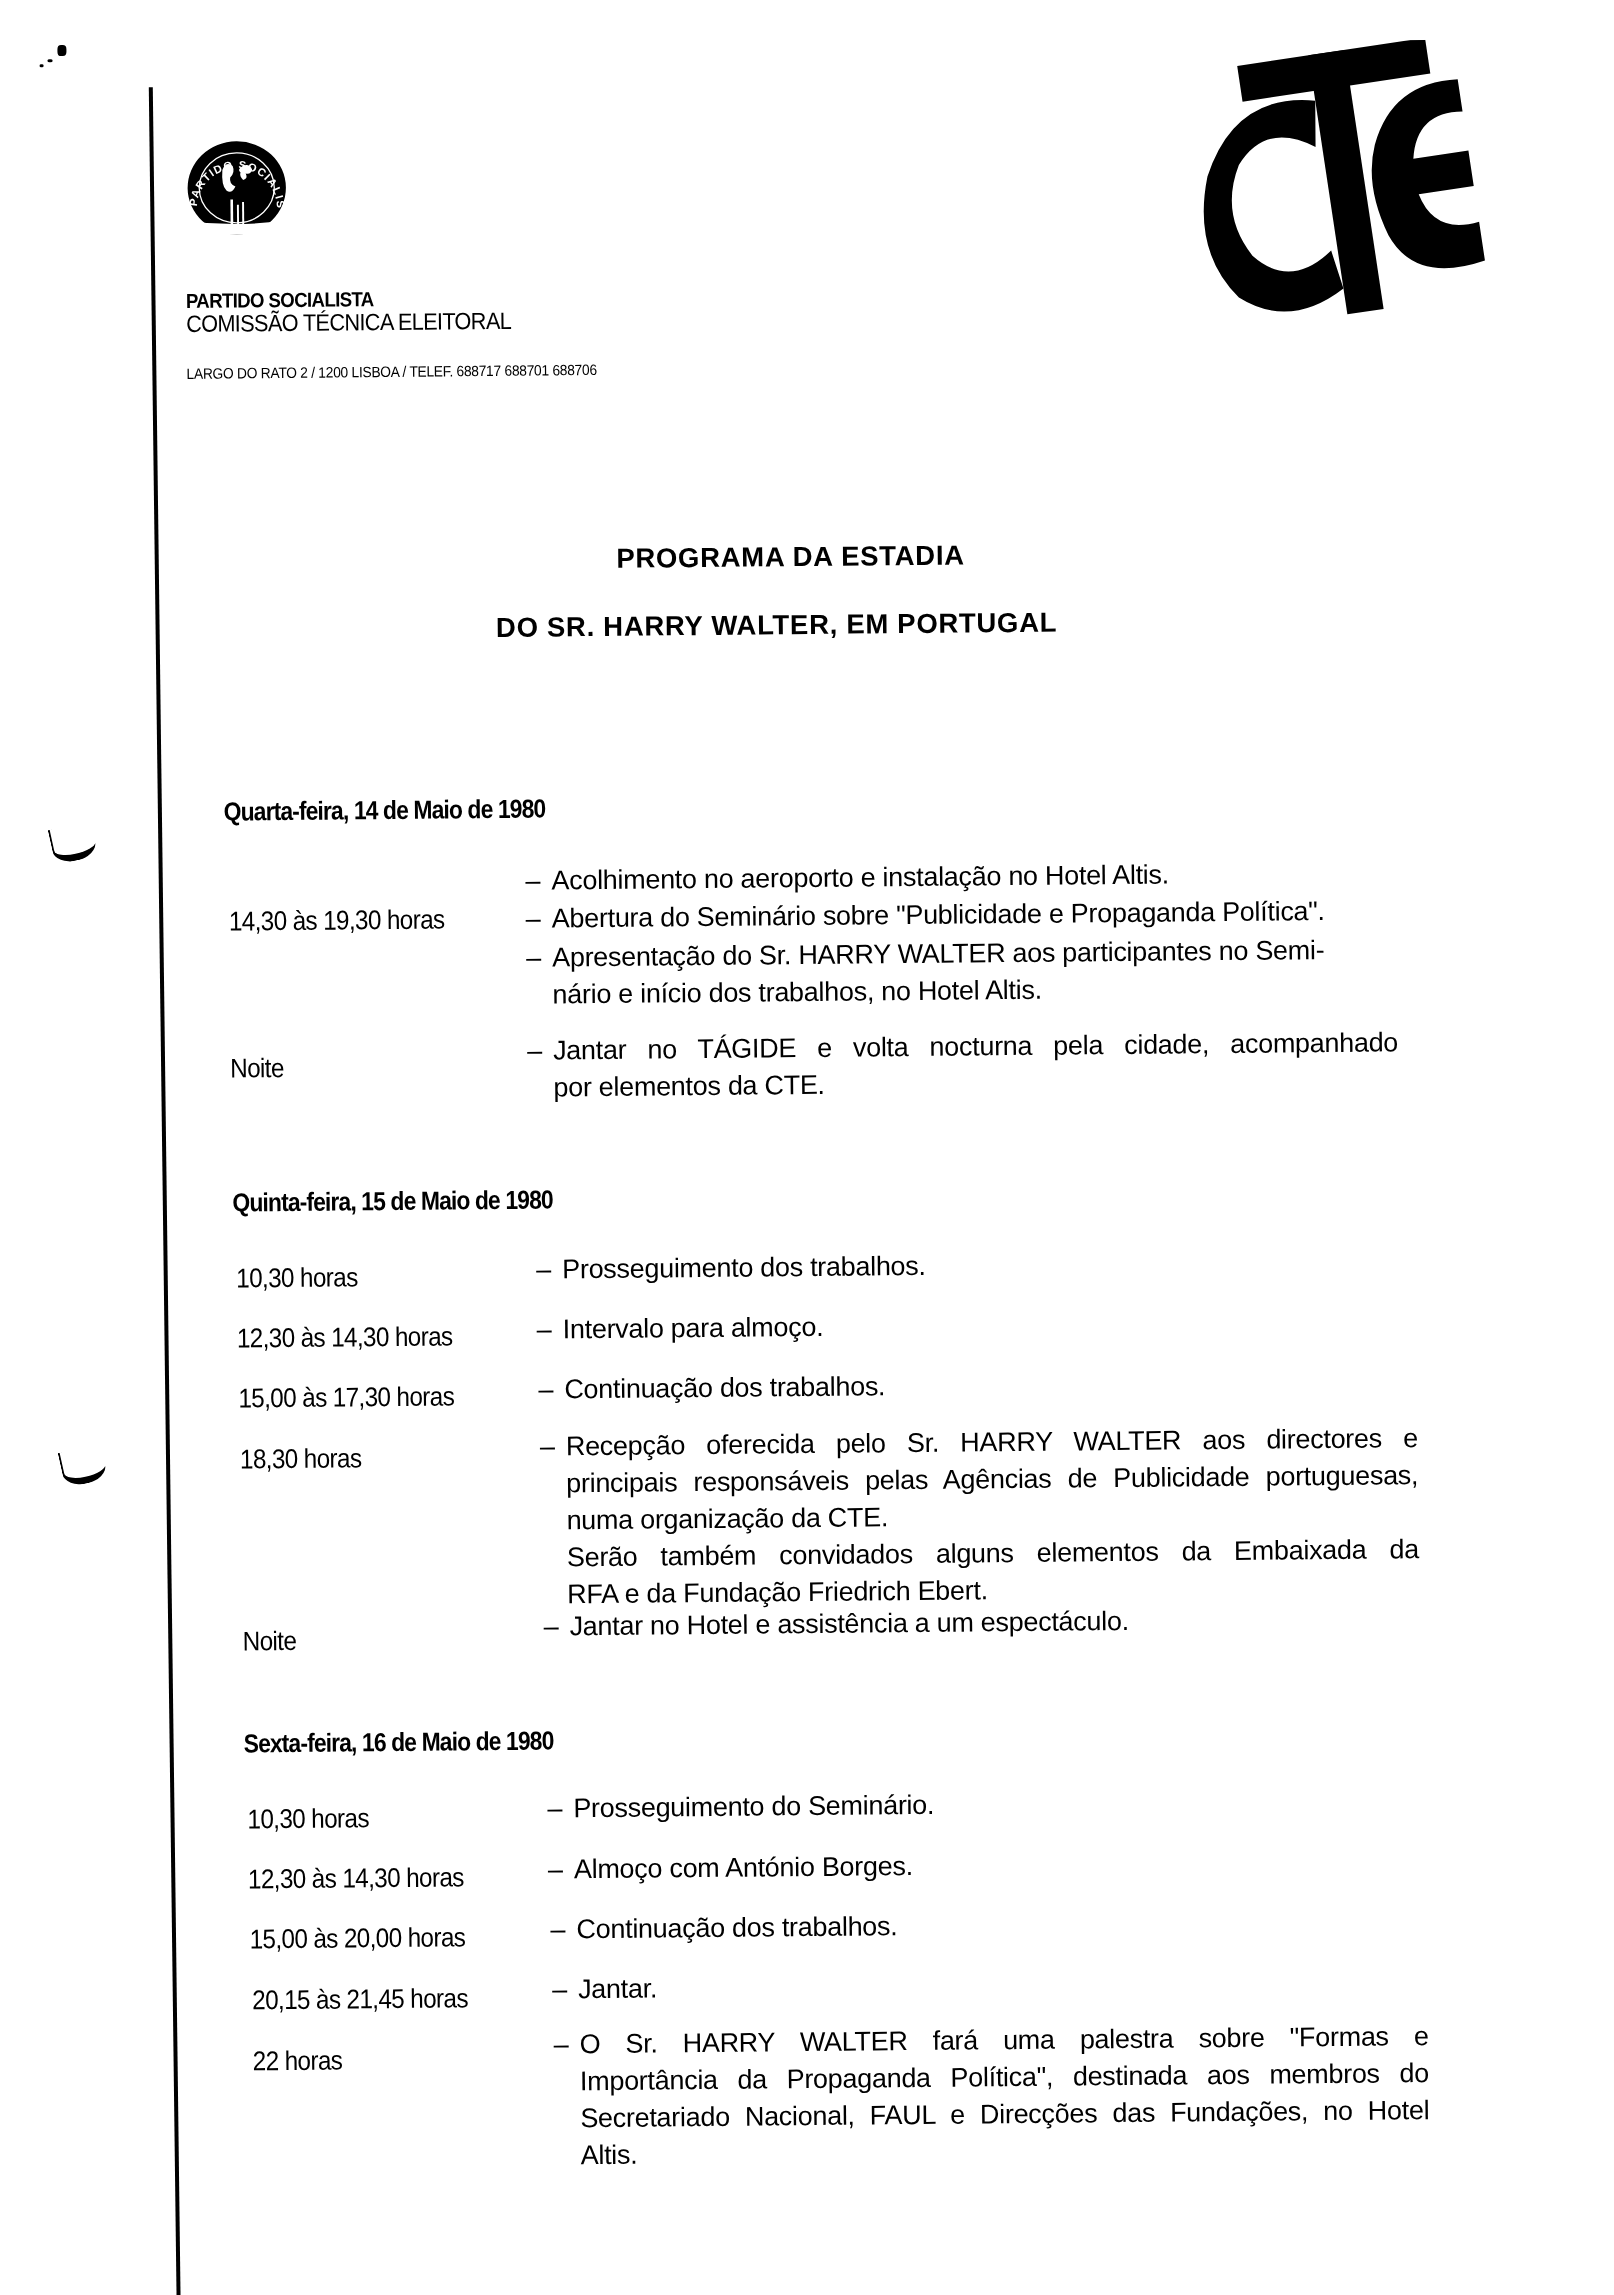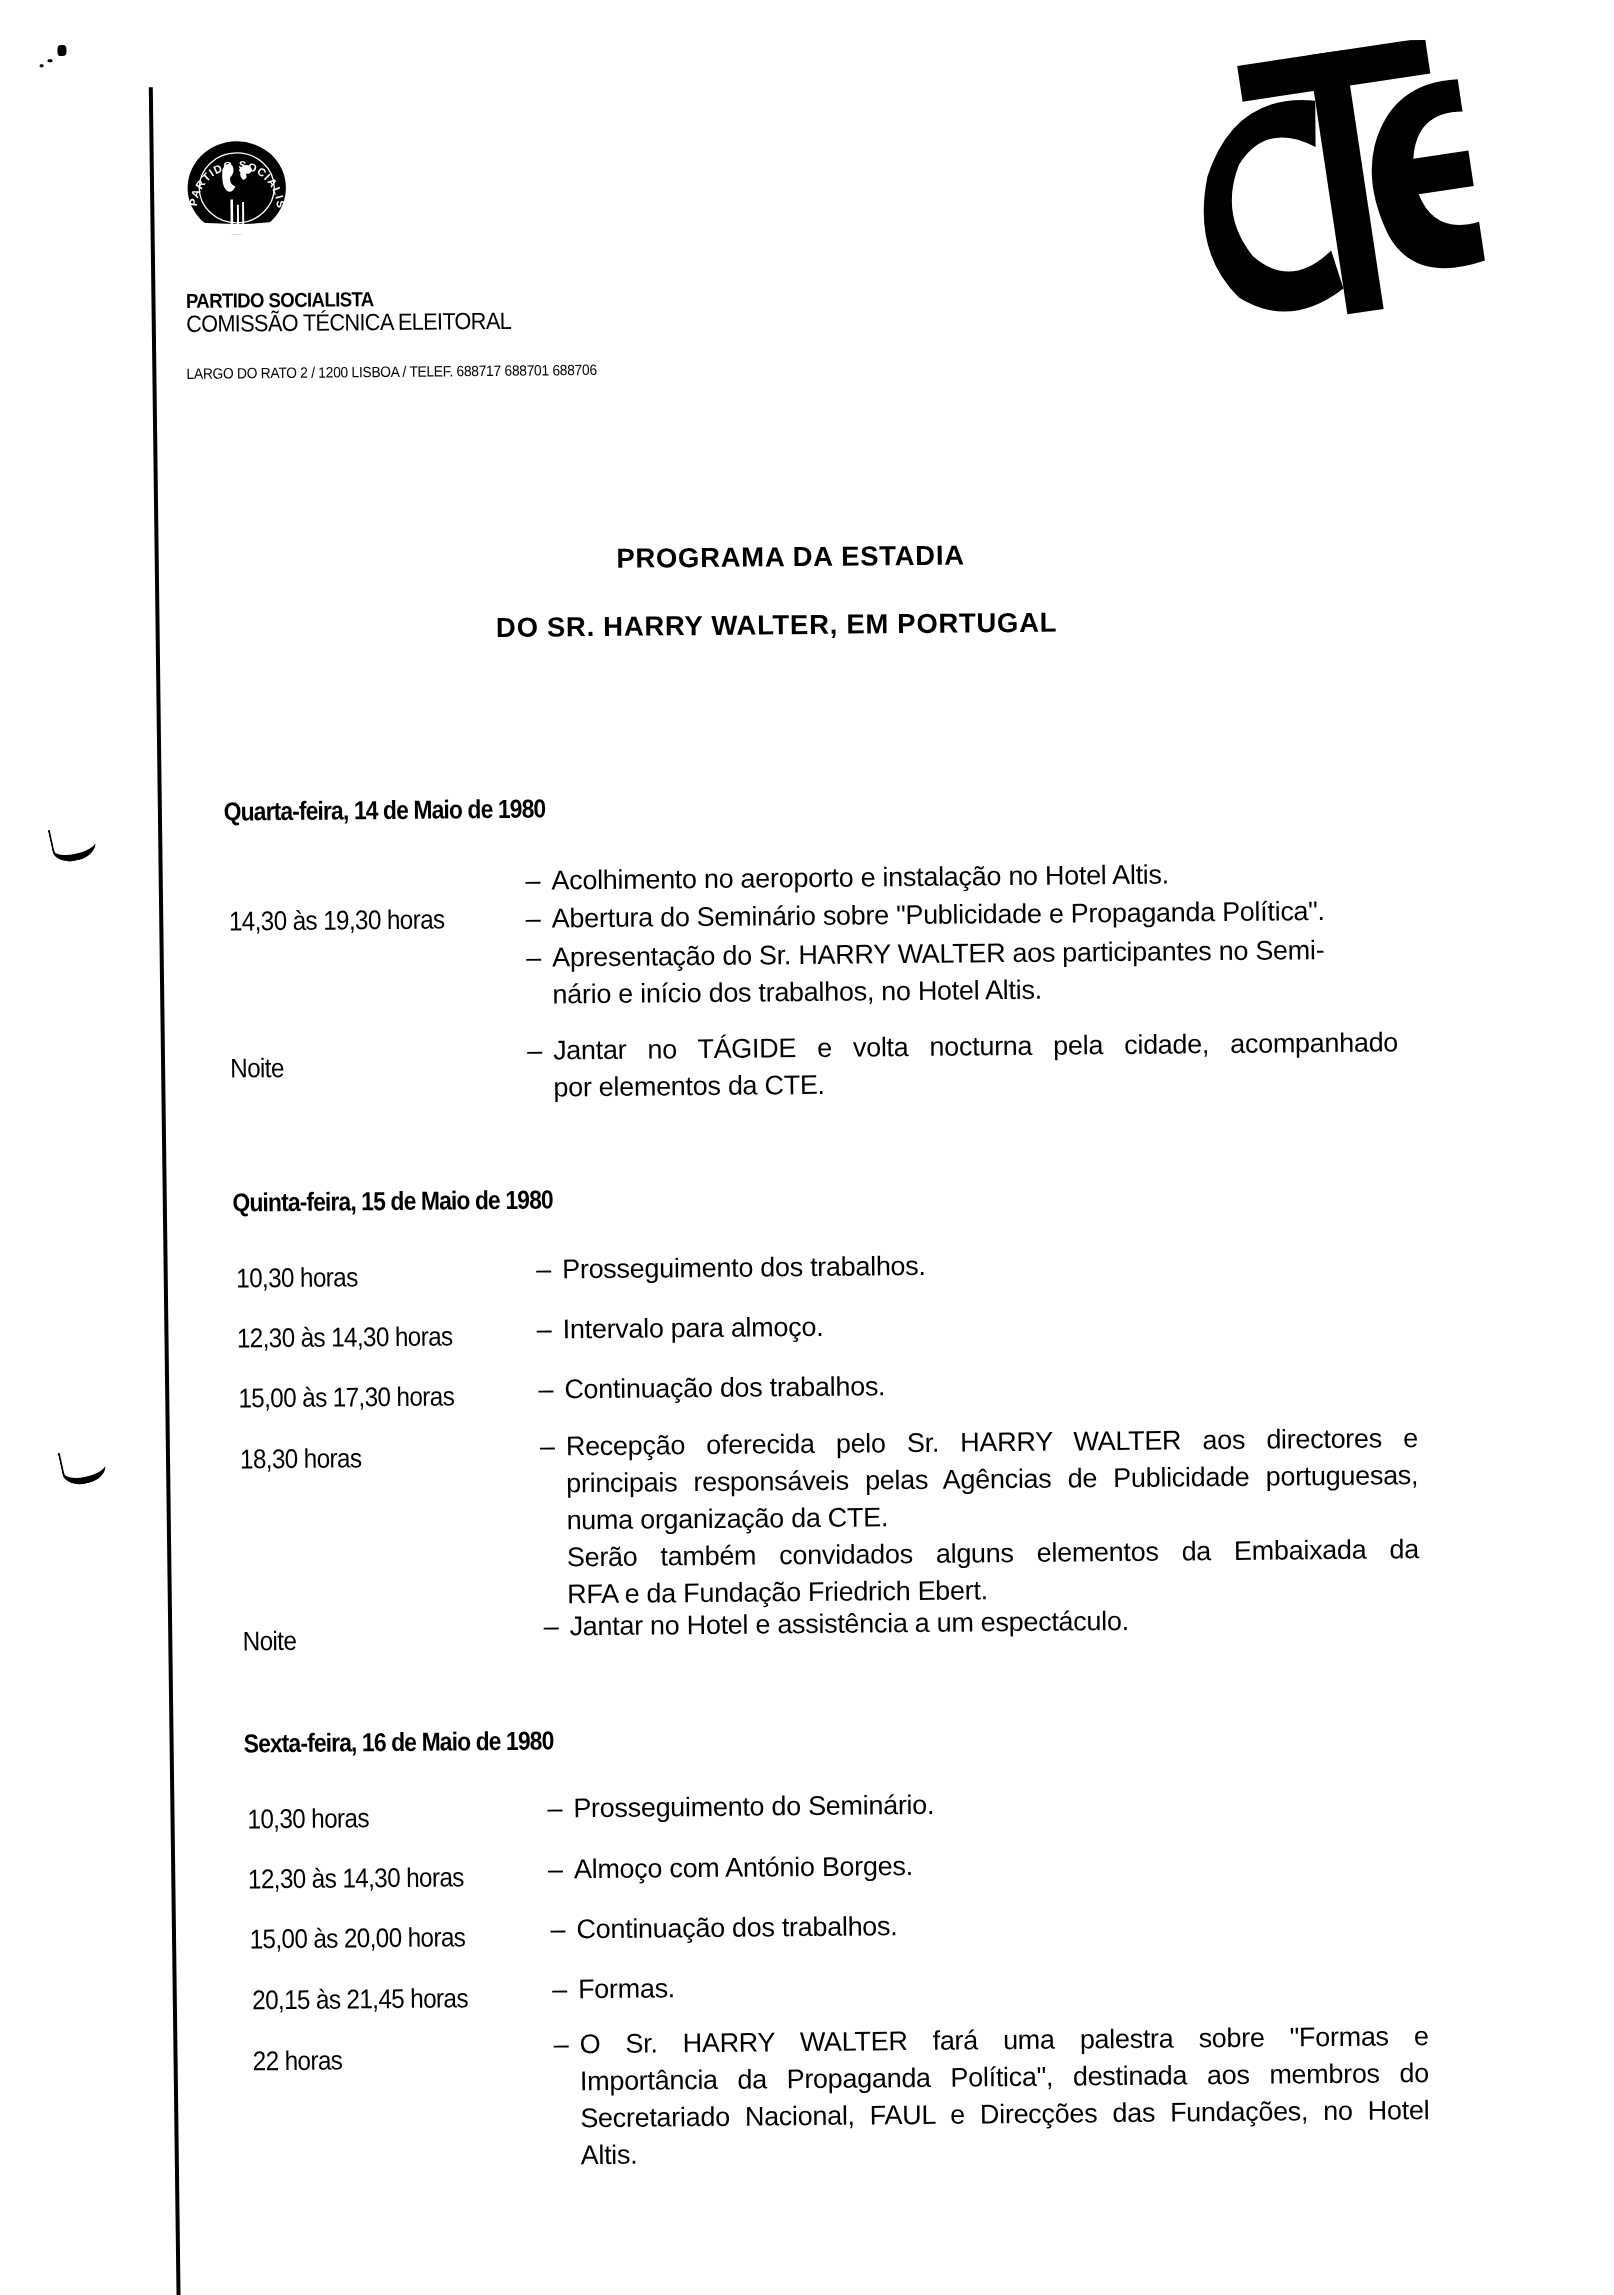--- a/index.html
+++ b/index.html
@@ -136,21 +136,21 @@
     <span class="line" style="position:relative;"><span class="dash">–</span><span>Almoço com António Borges.</span></span>
   </div>
 
   <div class="abs time" style="left:242px;top:1919px;">15,00 às 20,00 horas</div>
   <div class="desc" style="left:569px;top:1909px;">
     <span class="line" style="position:relative;"><span class="dash">–</span><span>Continuação dos trabalhos.</span></span>
   </div>
 
   <div class="abs time" style="left:244px;top:1980px;">20,15 às 21,45 horas</div>
   <div class="desc" style="left:570px;top:1969px;">
-    <span class="line" style="position:relative;"><span class="dash">–</span><span>Formas.</span></span>
+    <span class="line" style="position:relative;"><span class="dash">–</span><span>Jantar.</span></span>
   </div>
 
   <div class="abs time" style="left:244px;top:2041px;">22 horas</div>
   <div class="desc" style="left:571px;top:2024px;width:849px;">
     <span class="line just" style="position:relative;"><span class="dash">–</span><span>O Sr. HARRY WALTER fará uma palestra sobre "Formas e</span></span>
     <span class="line just">Importância da Propaganda Política", destinada aos membros do</span>
     <span class="line just">Secretariado Nacional, FAUL e Direcções das Fundações, no Hotel</span>
     <span class="line">Altis.</span>
   </div>
 

